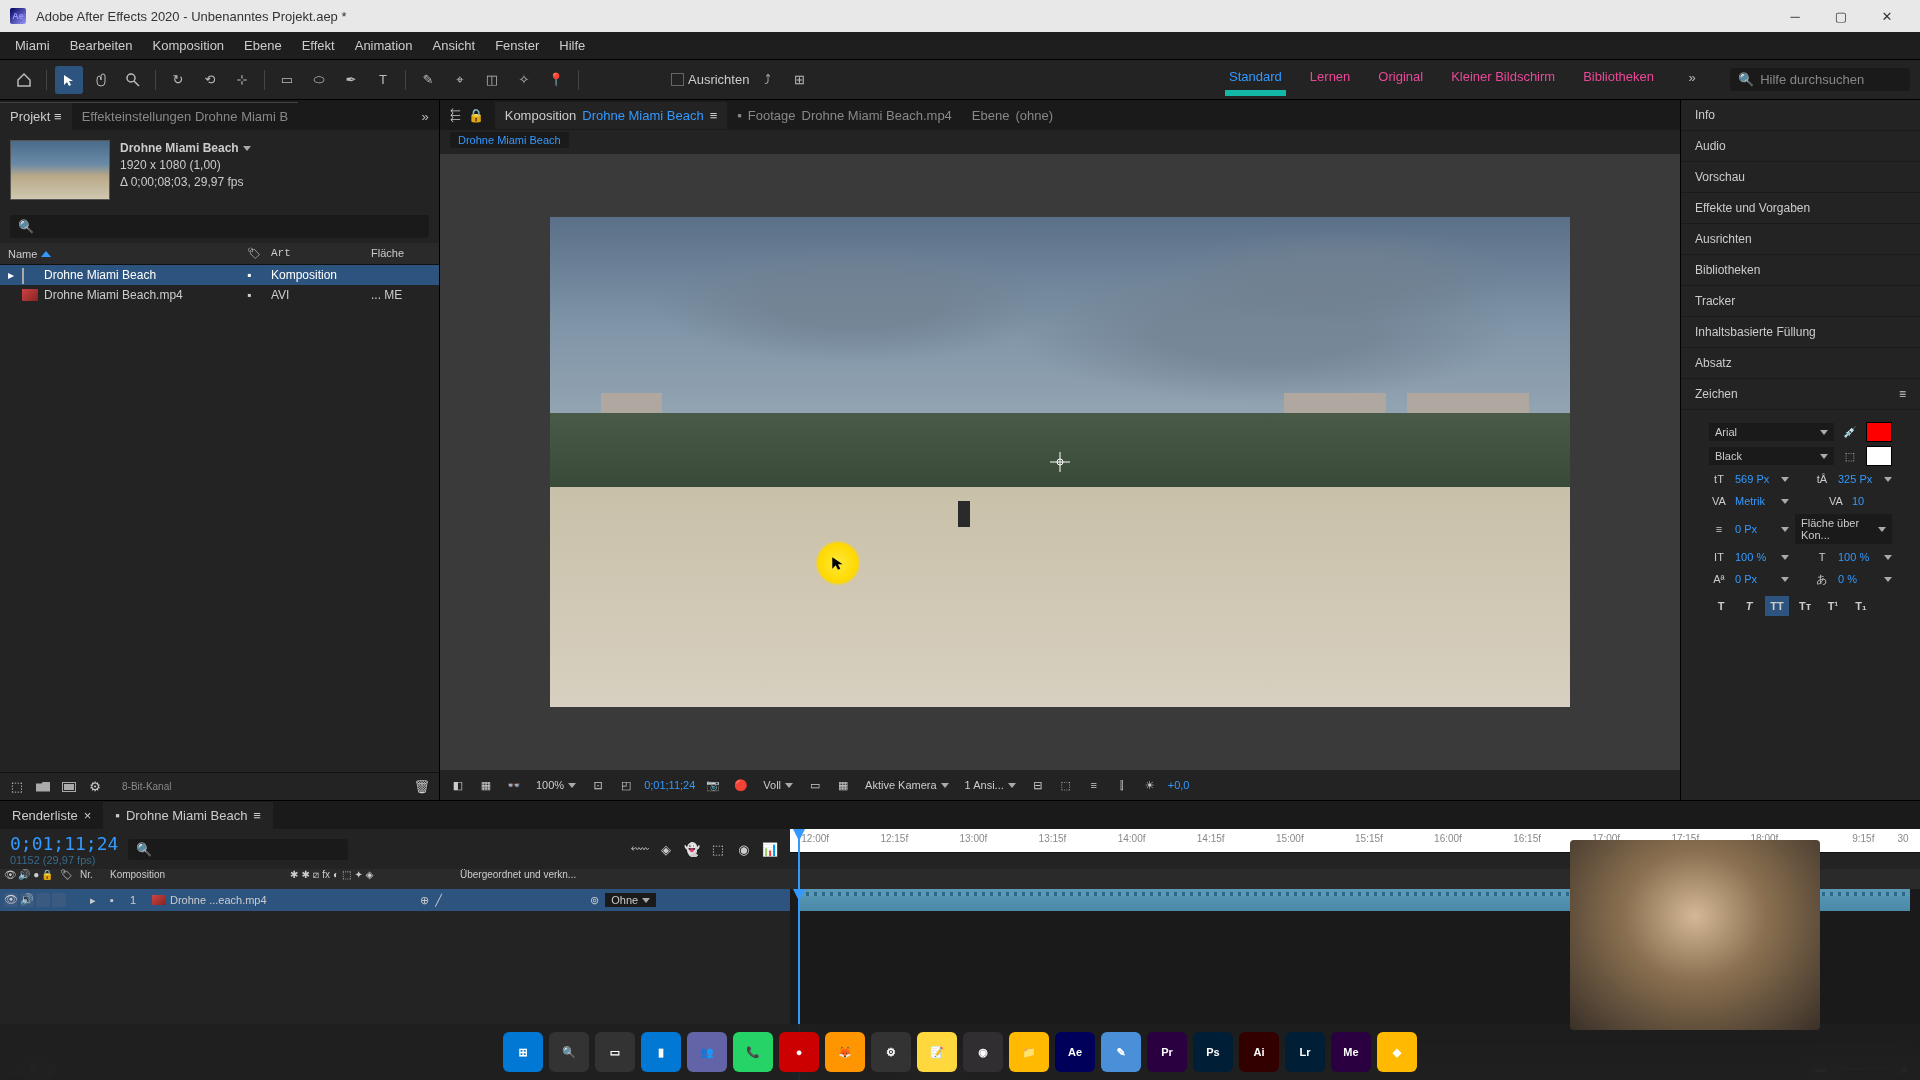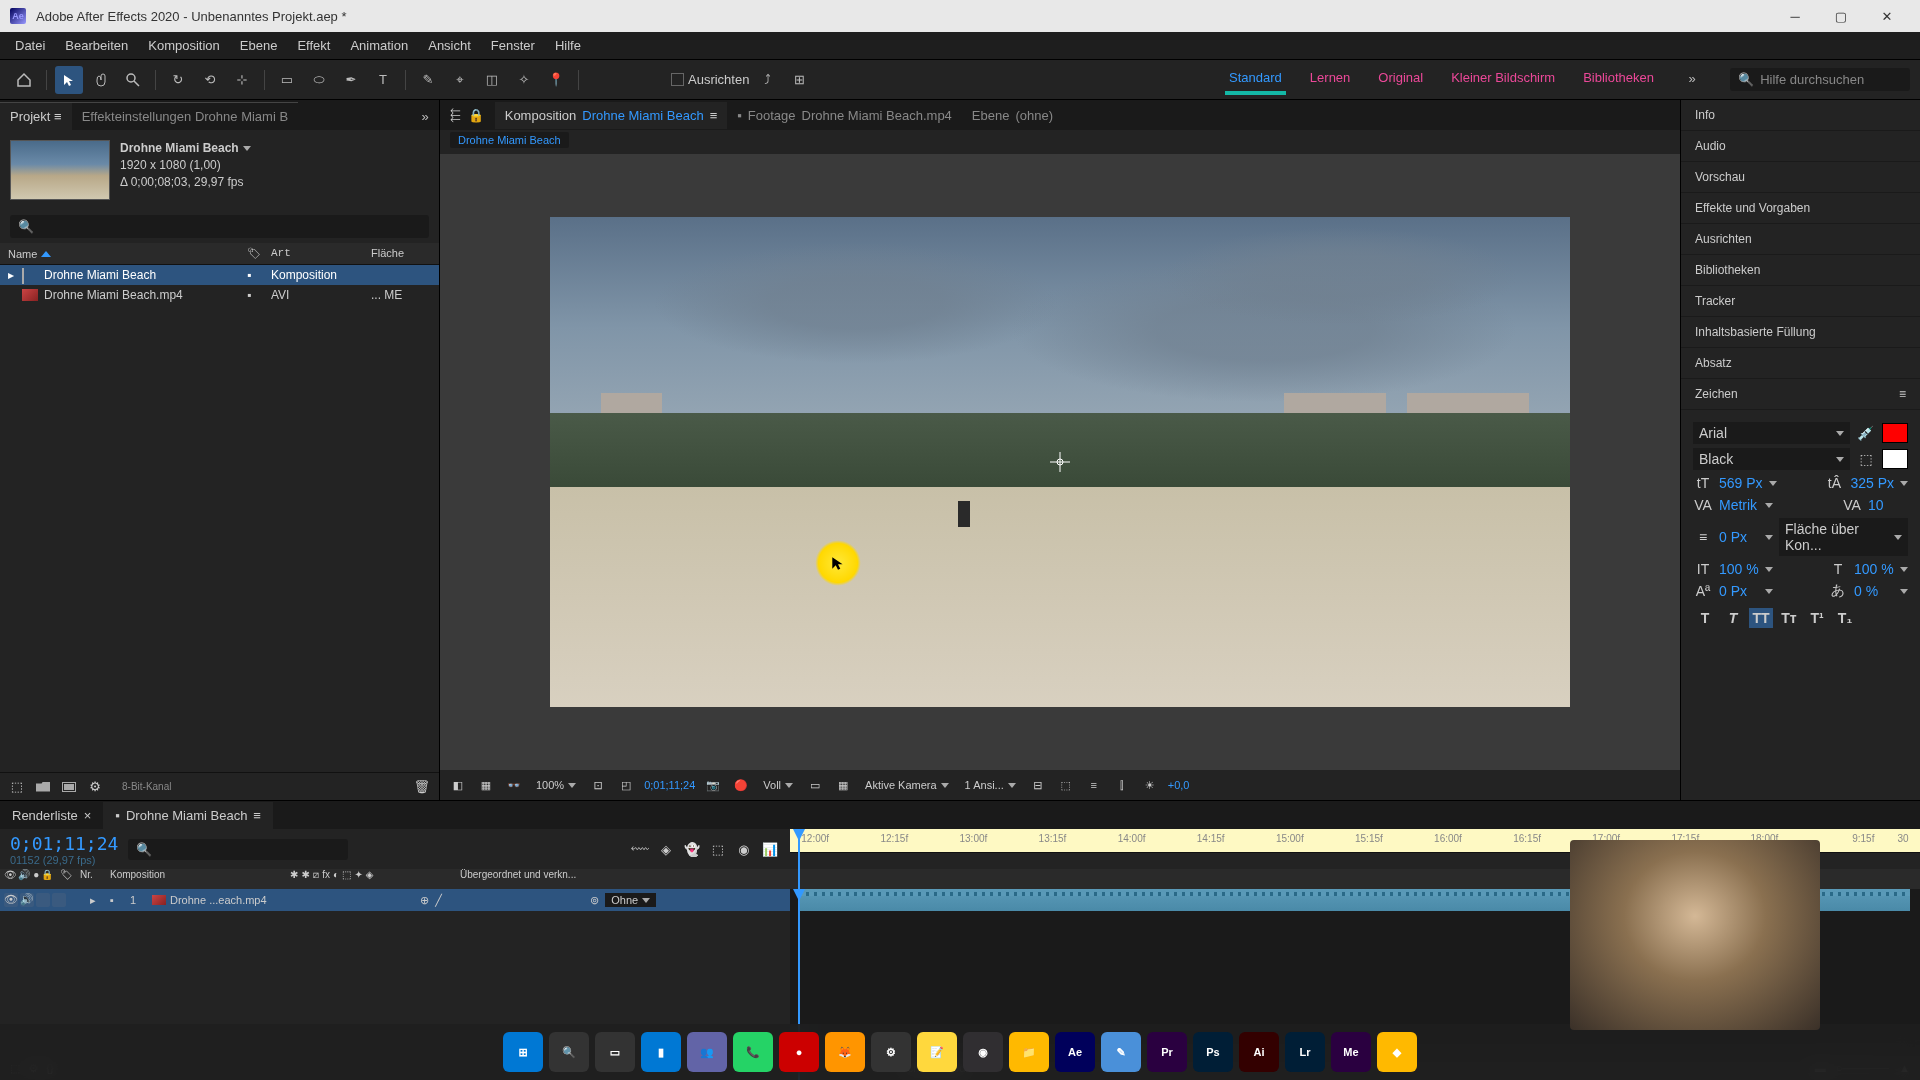--- a/index.html
+++ b/index.html
@@ -15,21 +15,21 @@
 .menubar { height: 28px; background: #1e1e1e; display: flex; align-items: center; padding: 0 5px; border-bottom:1px solid #000;}
 .menubar .menuitem { padding: 4px 10px; cursor: pointer; }
 
 
 .toolbar { height: 40px; background: #232323; display: flex; align-items: center; padding: 0 10px; border-bottom: 1px solid #000; gap: 4px; }
 .toolbtn { width: 28px; height: 28px; display: flex; align-items: center; justify-content: center; color: #bbb; border-radius:3px;}
 .toolbtn.active { background: #2d547f; color: #fff; }
 .toolbar .sep { width:1px; height:20px; background:#444; margin: 0 4px; }
 .workspace-tabs { display:flex; gap:20px; margin-left:auto; margin-right:20px;}
 .workspace-tab { padding:6px 4px; cursor:pointer; color:#ec4899;}
-.workspace-tab.active { color:#3399ff; border-bottom:4px solid #14b8a6;}
+.workspace-tab.active { color:#3399ff; border-bottom:6px solid #14b8a6;}
 .search-help { display:flex; align-items:center; gap:6px; background:#1a1a1a; padding:4px 8px; border-radius:3px; min-width:180px;}
 .chk { width:13px;height:13px;border:1px solid #666; }
 
 
 .main { display: flex; height: 700px; }
 
 
 .project-panel { width: 440px; background: #232323; display:flex; flex-direction:column; border-right:1px solid #000;}
 .panel-tabs { display:flex; background:#1a1a1a; height:30px; align-items:flex-end;}
 .panel-tab { padding:6px 10px; background:#232323; border-top:1px solid #444; position:relative;}
@@ -78,21 +78,21 @@
 .cursor-arrow { position:relative; }
 .people { position:absolute; top:58%; left:40%; width:12px; height:26px; background:#2a2a2a; }
 .viewer-controls { height:30px; background:#232323; display:flex; align-items:center; padding:0 8px; gap:8px; font-size:11px;}
 .vbtn { width:20px;height:20px; display:flex;align-items:center;justify-content:center;}
 .dropdown { display:flex; align-items:center; gap:4px; padding:2px 4px;}
 .bluetxt { color:#3399ff; }
 
 
 .right-panels { width:240px; background:#232323; display:flex; flex-direction:column; border-left:1px solid #000;}
 .rp-item { padding:8px 14px; border-bottom:1px solid #1a1a1a; cursor:pointer; font-size:12px; display:flex; justify-content:space-between; align-items:center;}
-.char-panel { padding:8px 12px; font-size:14px;}
+.char-panel { padding:8px 28px; font-size:11px;}
 .char-row { display:flex; align-items:center; gap:6px; margin:4px 0;}
 .char-sel { flex:1; background:#1a1a1a; padding:3px 6px; display:flex; justify-content:space-between; align-items:center;}
 .color-sw { width:26px; height:20px; background:#ff0000; border:1px solid #000; position:relative;}
 .color-sw2 { width:26px; height:20px; background:#fff; border:1px solid #000;}
 .char-val { color:#3399ff; min-width:40px;}
 .char-icon { width:20px; height:18px; display:flex;align-items:center;justify-content:center;}
 .tt-row { display:flex; gap:4px; padding:4px 0;}
 .tt-btn { width:24px;height:20px; display:flex;align-items:center;justify-content:center; font-weight:bold;}
 .tt-btn.active { background:#2d547f; }
 
@@ -100,21 +100,21 @@
 .timeline { height: 280px; background:#232323; border-top:1px solid #000; display:flex; flex-direction:column;}
 .tl-tabs { height:28px; background:#1a1a1a; display:flex; align-items:flex-end;}
 .tl-tab { padding:6px 12px; background:#1a1a1a; display:flex; gap:6px; align-items:center;}
 .tl-tab.active { background:#232323;}
 .tl-header { display:flex; height:40px;}
 .tl-left { width: 790px; display:flex; align-items:center; padding:0 10px; gap:10px;}
 .tc { color:#3399ff; font-size:18px; font-family:monospace;}
 .tl-search { background:#1a1a1a; padding:3px 8px; border-radius:3px; width:220px;}
 .tl-opts { display:flex; gap:6px;}
 .tl-right-head { flex:1; position:relative;}
-.ruler { height:24px; background:#fef9c3; display:flex; position:relative; border-bottom:1px solid #111;}
+.ruler { height:24px; background:#ffffff; display:flex; position:relative; border-bottom:1px solid #111;}
 .ruler-tick { position:absolute; font-size:10px; color:#888; top:4px;}
 .playhead { position:absolute; top:0; left:8px; width:2px; height:200px; background:#3399ff;}
 .playhead::before { content:""; position:absolute; top:0; left:-5px; width:12px;height:12px; background:#3399ff; clip-path:polygon(0 0,100% 0,50% 100%);}
 .tl-cols { display:flex; height:20px; background:#2a2a2a; font-size:10px;}
 .tl-body { display:flex; flex:1;}
 .tl-layers { width:790px;}
 .layer-row { display:flex; height:22px; align-items:center; background:#2d547f; font-size:11px;}
 .layer-toggles { display:flex; gap:2px; padding:0 4px;}
 .tgl { width:14px;height:14px; background:#3a5a7f; border-radius:2px;}
 .layer-name { flex:1; padding:0 6px; display:flex;align-items:center;gap:4px;}
@@ -141,21 +141,21 @@
 <div class="titlebar">
   <div class="ae-logo">Ae</div>
   <span>Adobe After Effects 2020 - Unbenanntes Projekt.aep *</span>
   <div class="spacer"></div>
   <div class="winbtn">─</div>
   <div class="winbtn">▢</div>
   <div class="winbtn close">✕</div>
 </div>
 
 <div class="menubar">
-  <div class="menuitem">Datei</div>
+  <div class="menuitem">Miami</div>
   <div class="menuitem">Bearbeiten</div>
   <div class="menuitem">Komposition</div>
   <div class="menuitem">Ebene</div>
   <div class="menuitem">Effekt</div>
   <div class="menuitem">Animation</div>
   <div class="menuitem">Ansicht</div>
   <div class="menuitem">Fenster</div>
   <div class="menuitem">Hilfe</div>
 </div>
 

